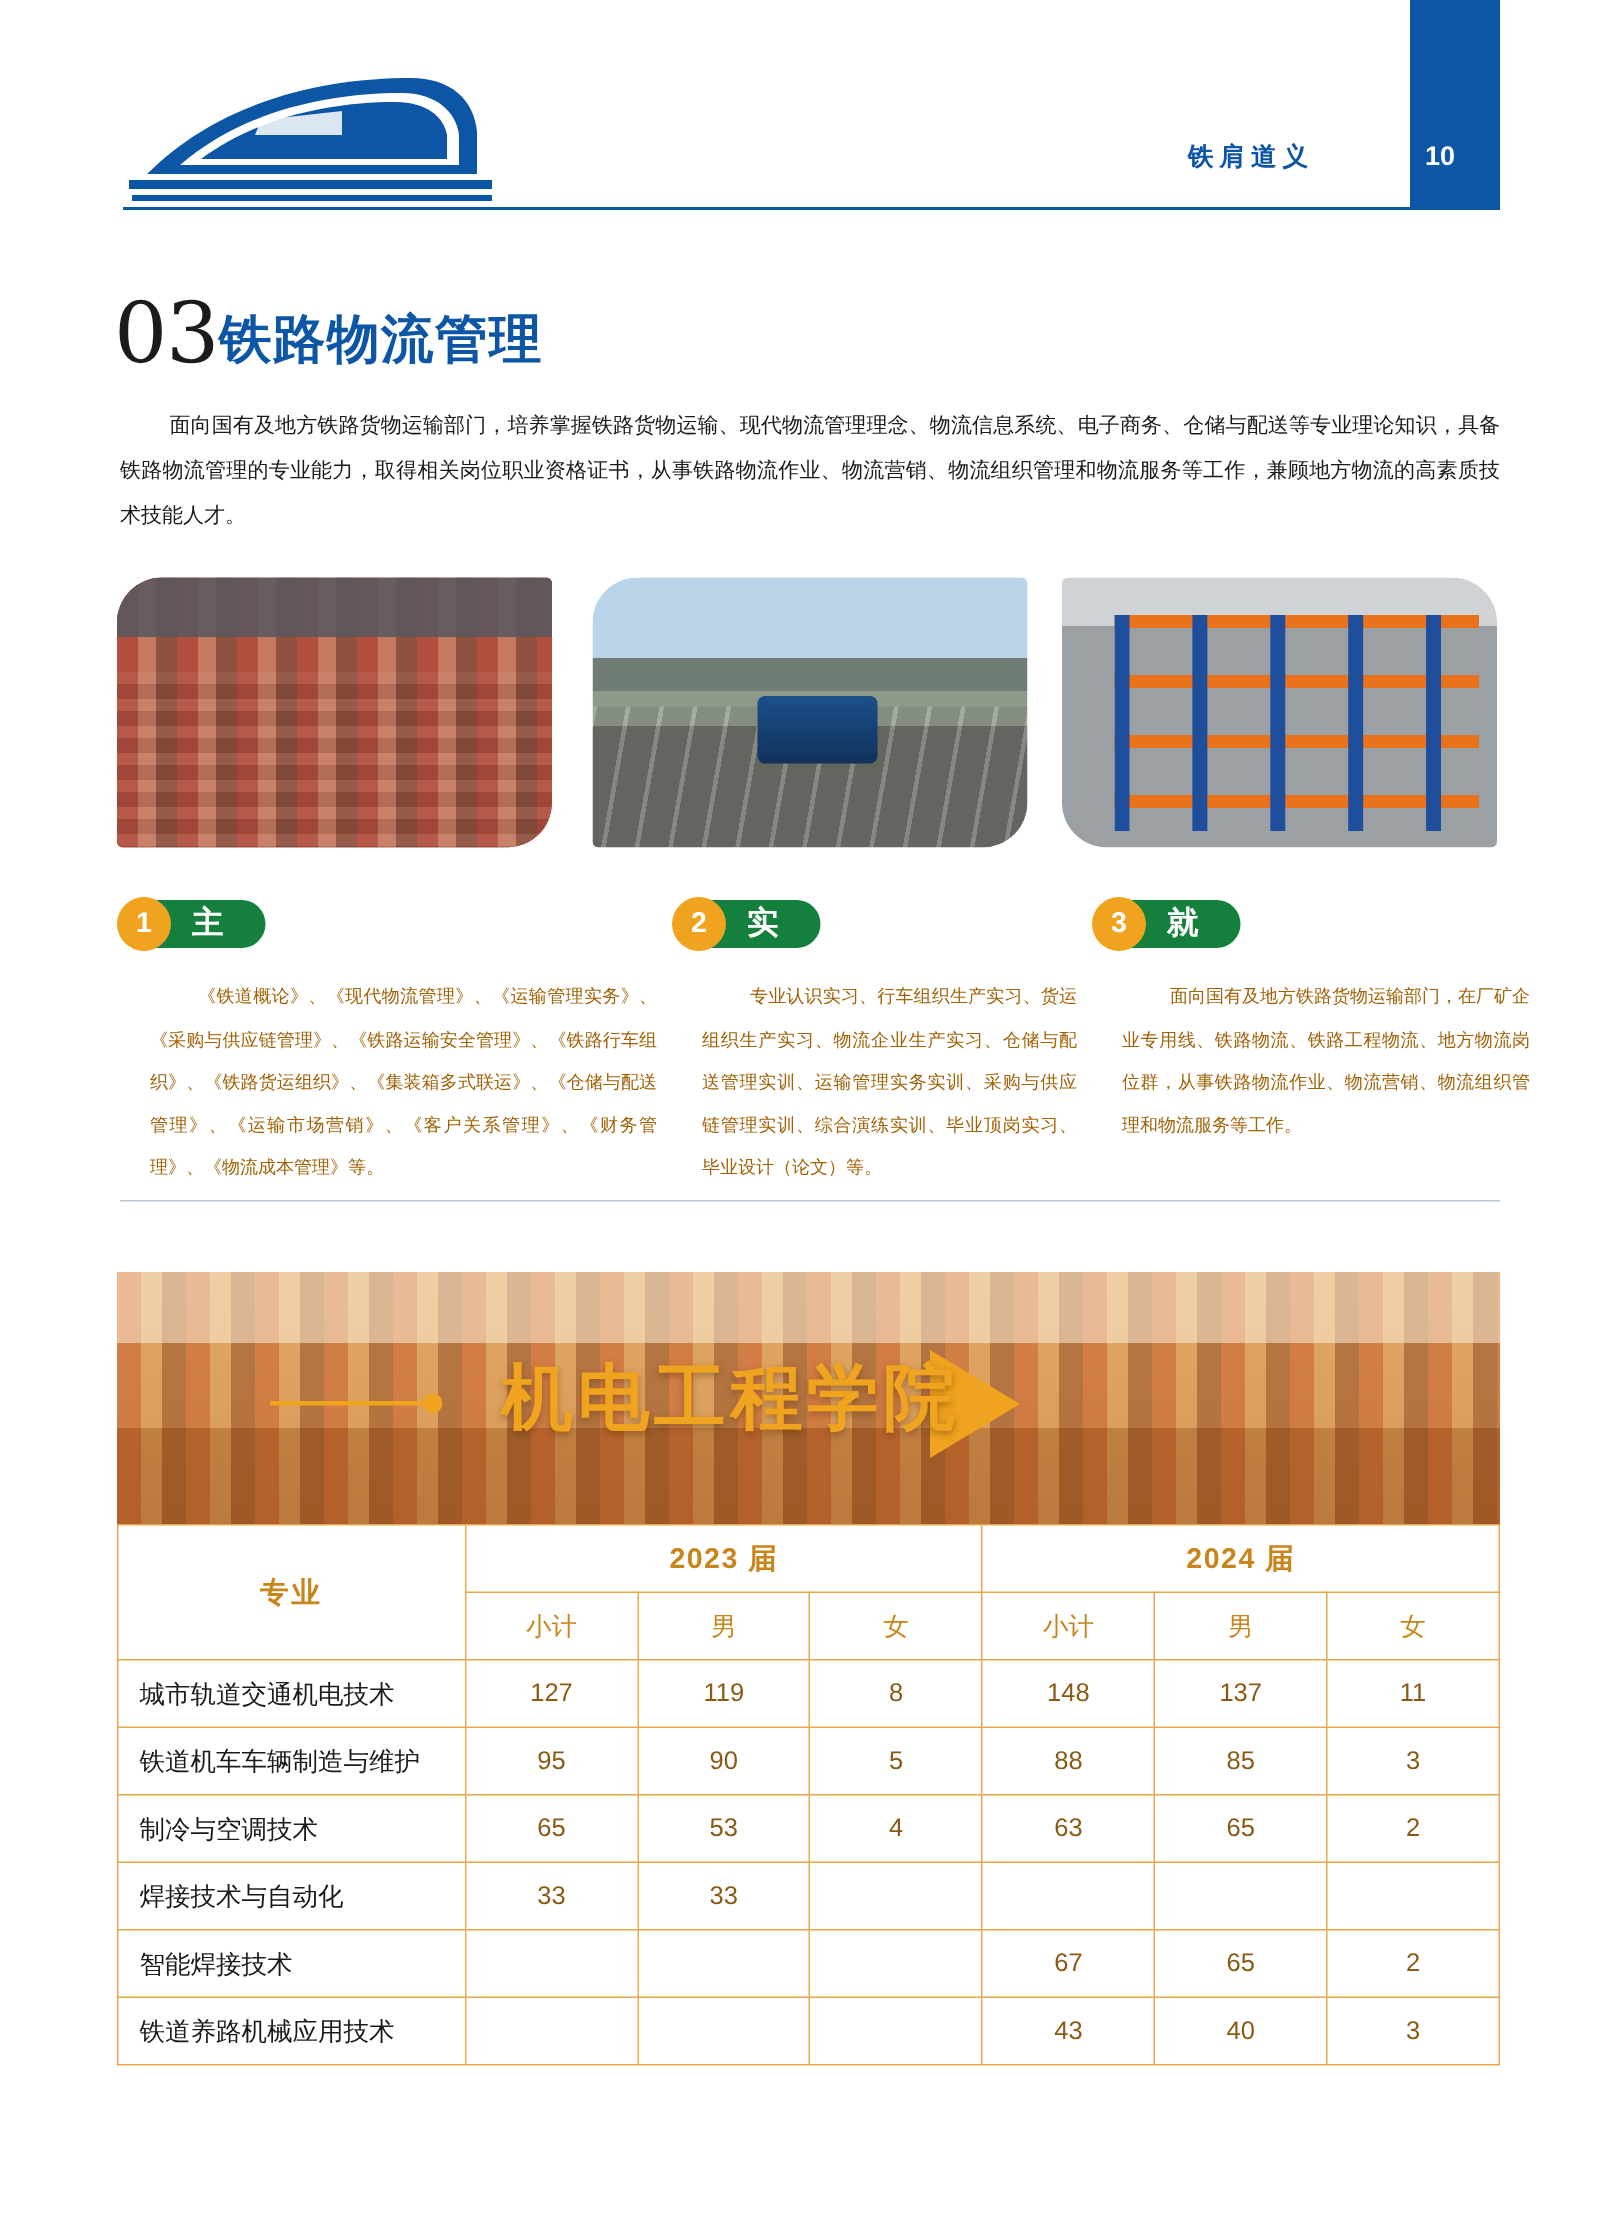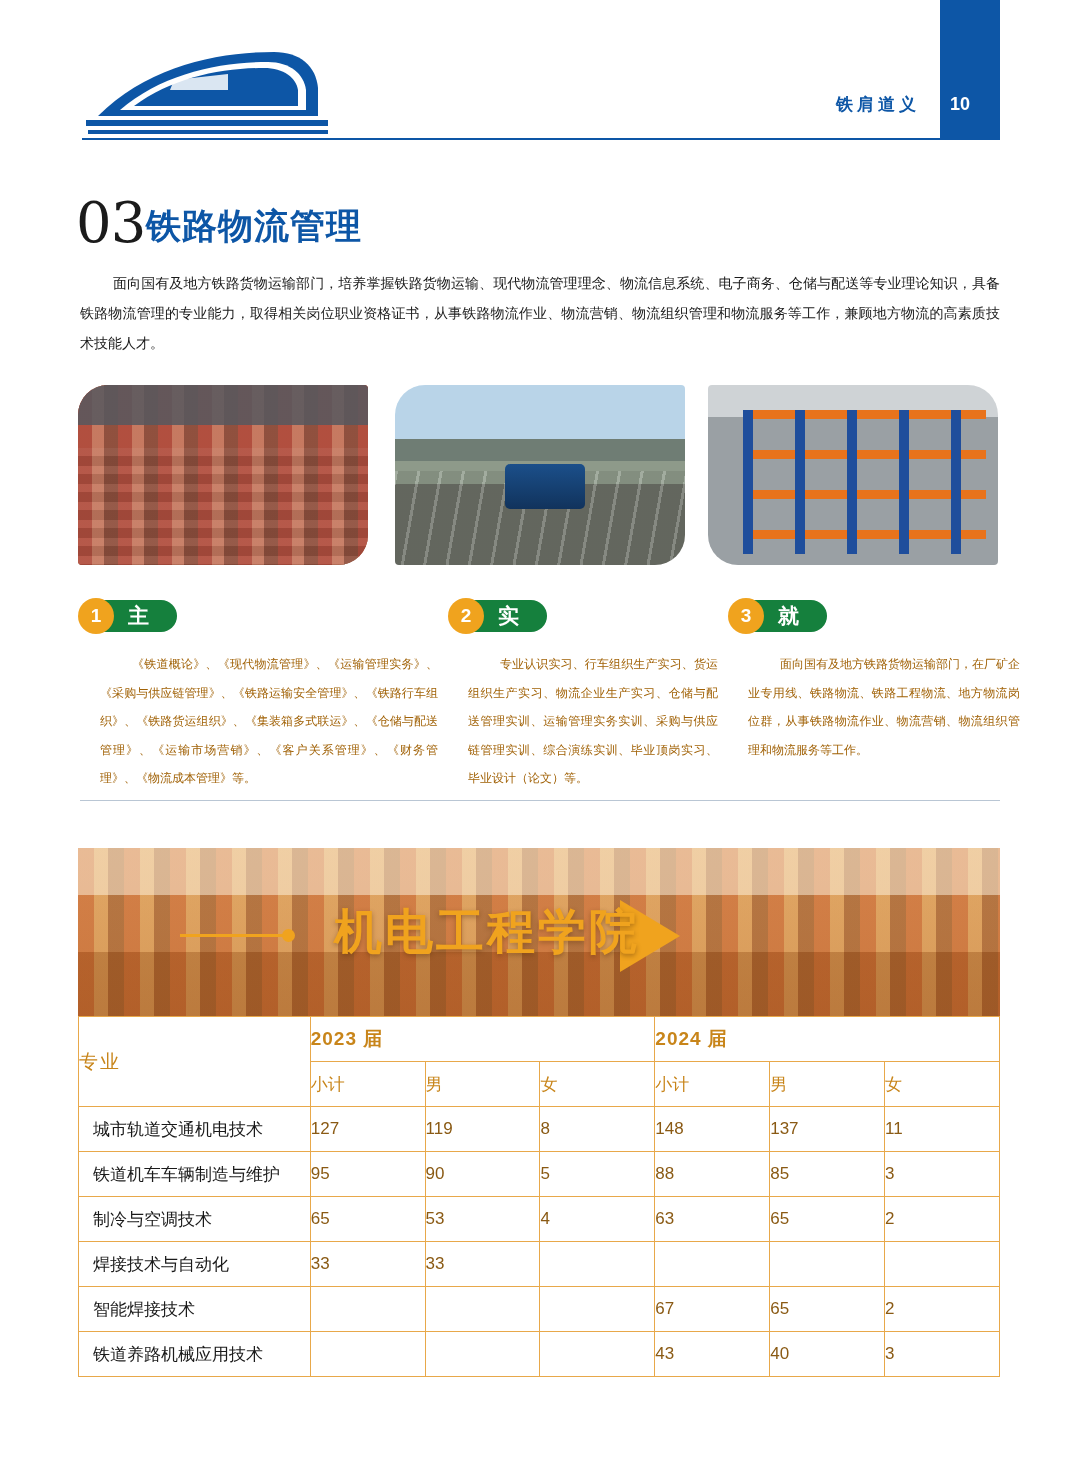--- a/index.html
+++ b/index.html
@@ -24,21 +24,21 @@
     background: #0d56a6;
   }
   .header-rule {
     position: absolute;
     top: 138px; left: 82px;
     width: 918px; height: 2px;
     background: #0d56a6;
   }
   .header-label {
     position: absolute;
-    top: 93px; left: 800px;
+    top: 93px; left: 756px;
     width: 120px;
     text-align: right;
     font-family: "DejaVu Serif", serif;
     font-size: 17px;
     letter-spacing: 4px;
     color: #0d56a6;
     font-weight: bold;
   }
   .header-page {
     position: absolute;
@@ -262,34 +262,34 @@
   .tbl {
     position: absolute;
     top: 1016px; left: 78px;
     width: 922px;
     border-collapse: collapse;
     font-size: 17px;
     color: #1a1a1a;
   }
   .tbl td, .tbl th {
     border: 1px solid #e8a84a;
-    text-align: left;
+    text-align: center;
     font-weight: normal;
     height: 44px;
     padding: 0;
   }
   .tbl .yearhead {
     color: #c8851a;
     font-weight: bold;
     font-size: 19px;
     letter-spacing: 1px;
   }
   .tbl .majorhead {
     color: #c8851a;
-    font-weight: normal;
+    font-weight: bold;
     font-size: 19px;
     letter-spacing: 2px;
   }
   .tbl .subhead {
     color: #c8851a;
     font-size: 17px;
   }
   .tbl .major {
     text-align: left;
     padding-left: 14px;

